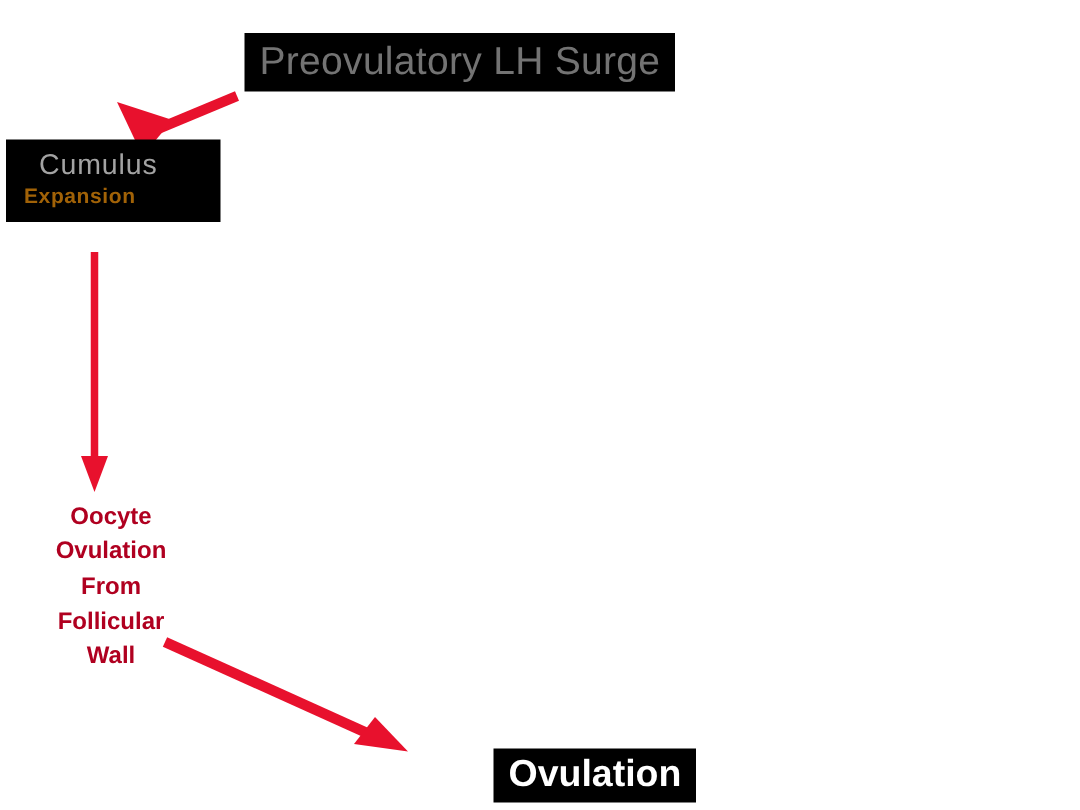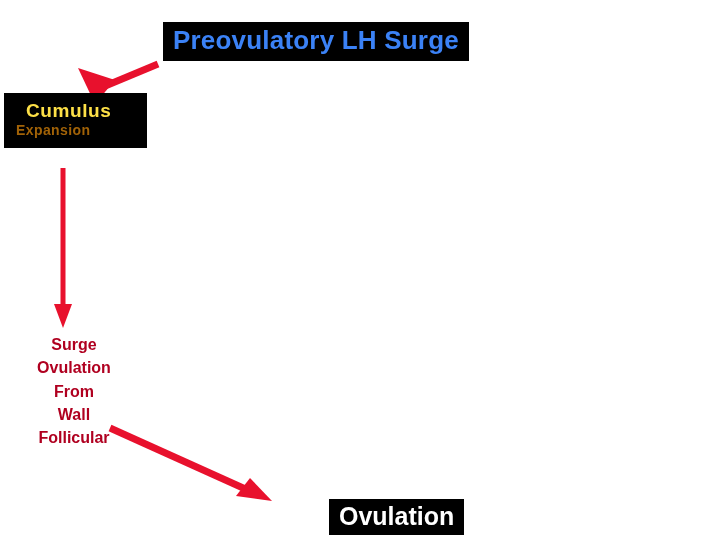--- a/index.html
+++ b/index.html
@@ -17,46 +17,46 @@
     background: #ffffff;
     overflow: hidden;
   }
 
   
   .title-box {
     position: absolute;
     left: 163px;
     top: 22px;
     background: #000000;
-    color: #3b82f6;
+    color: #737373;
     font-size: 26px;
-    font-weight: bold;
+    font-weight: normal;
     letter-spacing: 0.2px;
     padding: 5px 10px 7px 10px;
     white-space: nowrap;
     line-height: 1.05;
   }
 
   
   .cumulus-box {
     position: absolute;
     left: 4px;
     top: 93px;
     width: 143px;
     background: #000000;
     padding: 7px 4px 9px 4px;
     box-sizing: border-box;
     text-align: left;
     line-height: 1.18;
   }
   .cumulus-line1 {
     display: block;
-    color: #fde047;
+    color: #a3a3a3;
     font-size: 19px;
-    font-weight: bold;
+    font-weight: normal;
     letter-spacing: 0.6px;
     padding-left: 18px;
   }
   .cumulus-line2 {
     display: block;
     color: #a16207;
     font-size: 14px;
     font-weight: bold;
     letter-spacing: 0.4px;
     padding-left: 8px;
@@ -127,24 +127,24 @@
   <div class="title-box">
     <span>Preovulatory LH Surge</span>
   </div>
 
   <div class="cumulus-box">
     <span class="cumulus-line1">Cumulus</span>
     <span class="cumulus-line2">Expansion</span>
   </div>
 
   <div class="oocyte-label">
-    <span>Surge</span>
+    <span>Oocyte</span>
     <span>Ovulation</span>
     <span>From</span>
+    <span>Follicular</span>
     <span>Wall</span>
-    <span>Follicular</span>
   </div>
 
   <div class="ovulation-box">
     <span>Ovulation</span>
   </div>
 
 </div>
 
 </body></html>

